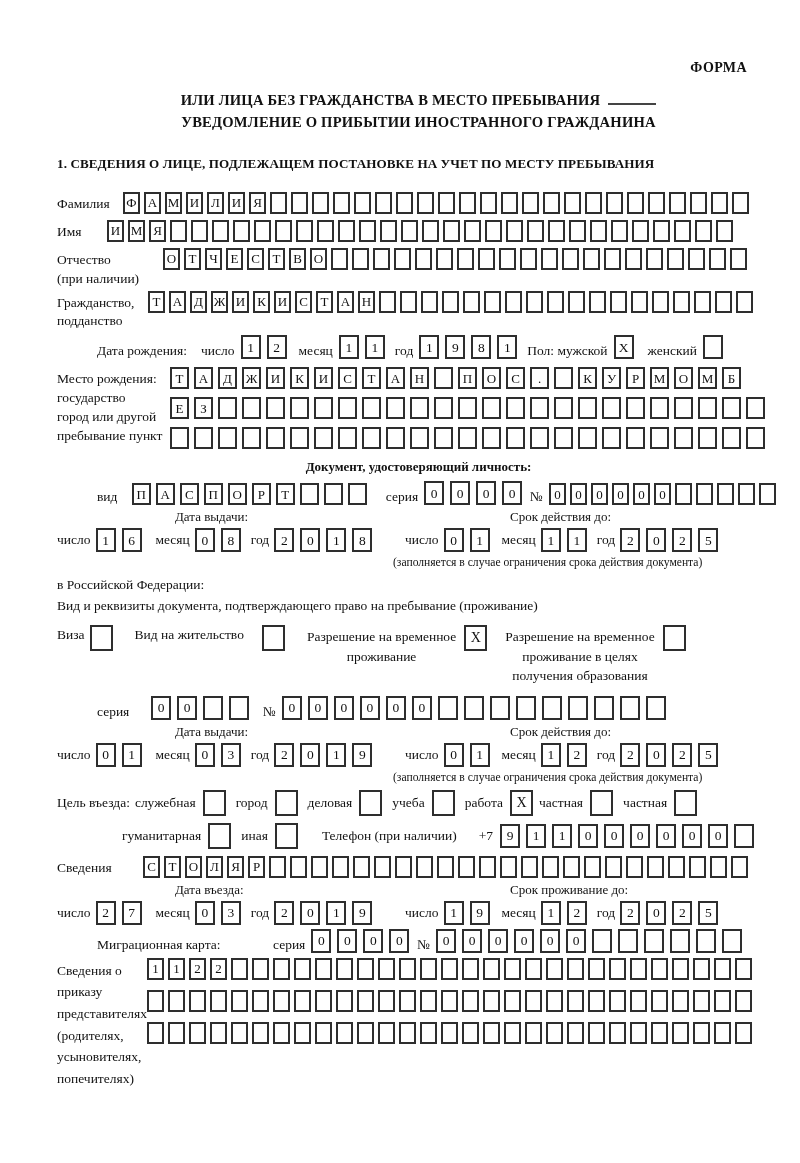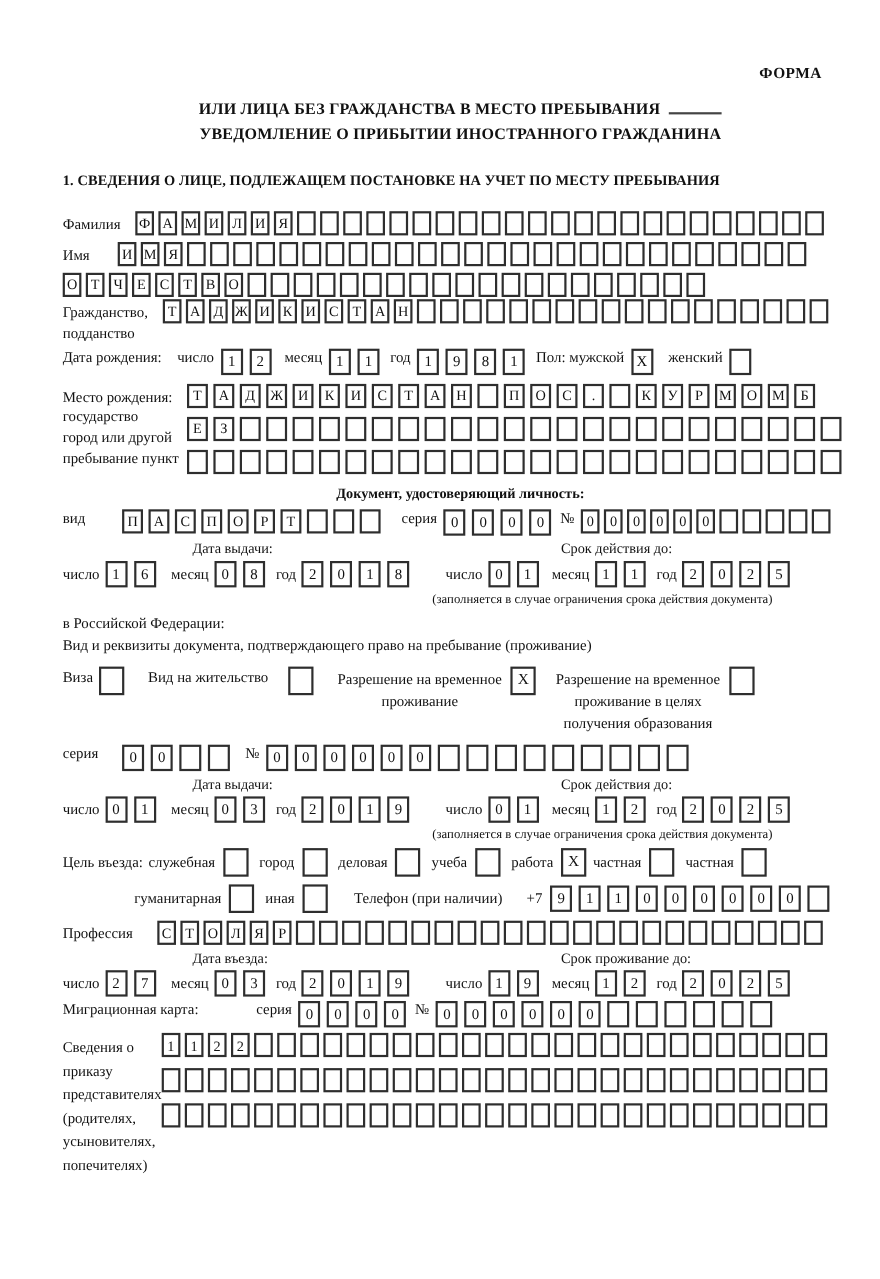--- a/index.html
+++ b/index.html
@@ -18,21 +18,21 @@
   .frow{display:flex;align-items:flex-start;margin-bottom:6px;}
   .flabel{flex:0 0 auto;font-size:13.5px;line-height:1.4;padding-top:3px;}
   .boxes{display:flex;flex-wrap:nowrap;align-items:center;}
   .cell{flex:0 0 auto;box-sizing:border-box;width:17px;height:22px;border:2px solid #2e2e2e;margin-right:4px;
         display:inline-flex;align-items:center;justify-content:center;font-size:13px;line-height:1;background:#fff;}
   .boxes.wide .cell{width:19px;margin-right:5px;}
   .boxes.date .cell{width:20px;height:24px;margin-right:6px;font-size:13.5px;}
   .boxes.cb .cell{width:23px;height:26px;margin-right:0;font-size:14px;}
   .stack{display:flex;flex-direction:column;gap:8px;}
 
-  .inline-row{display:flex;align-items:flex-start;margin-bottom:6px;font-size:13.5px;}
+  .inline-row{display:flex;align-items:flex-end;margin-bottom:6px;font-size:13.5px;margin-left:40px;}
   .inline-row .w{margin-right:6px;white-space:nowrap;}
 
   .doc-head{text-align:center;font-weight:bold;font-size:13px;margin:10px 0 6px 0;}
 
   .dp{display:flex;margin-bottom:4px;}
   .dp-left{width:348px;flex:0 0 auto;}
   .dp-right{flex:1;}
   .dp-head{font-size:13px;margin-bottom:3px;}
   .dp-left .dp-head{padding-left:118px;}
   .dp-right .dp-head{padding-left:105px;}
@@ -135,20 +135,24 @@
         <span class="cell"></span>
         <span class="cell"></span>
         <span class="cell"></span>
         <span class="cell"></span>
         <span class="cell"></span>
         <span class="cell"></span>
       </div>
   </div>
 
   <div class="frow" style="margin-bottom:2px">
+    <div class="flabel" style="width:106px">
+      <div>Отчество</div>
+      <div>(при наличии)</div>
+    </div>
     <div class="boxes">
         <span class="cell">О</span>
         <span class="cell">Т</span>
         <span class="cell">Ч</span>
         <span class="cell">Е</span>
         <span class="cell">С</span>
         <span class="cell">Т</span>
         <span class="cell">В</span>
         <span class="cell">О</span>
         <span class="cell"></span>
@@ -585,21 +589,21 @@
         <span class="cell">0</span>
         <span class="cell">0</span>
         <span class="cell">0</span>
         <span class="cell">0</span>
         <span class="cell">0</span>
         <span class="cell"></span>
       </span>
   </div>
 
   <div class="frow" style="margin-bottom:4px">
-    <div class="flabel" style="width:86px">Профессия</div>
+    <div class="flabel" style="width:86px">Сведения</div>
     <div class="boxes">
         <span class="cell">С</span>
         <span class="cell">Т</span>
         <span class="cell">О</span>
         <span class="cell">Л</span>
         <span class="cell">Я</span>
         <span class="cell">Р</span>
         <span class="cell"></span>
         <span class="cell"></span>
         <span class="cell"></span>

